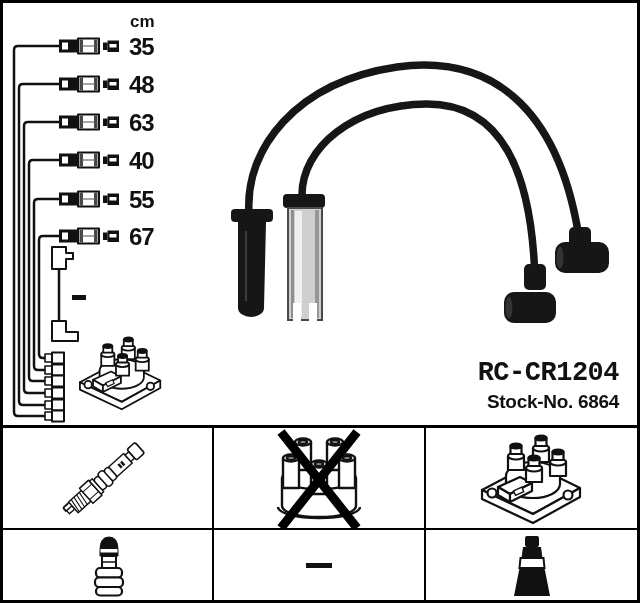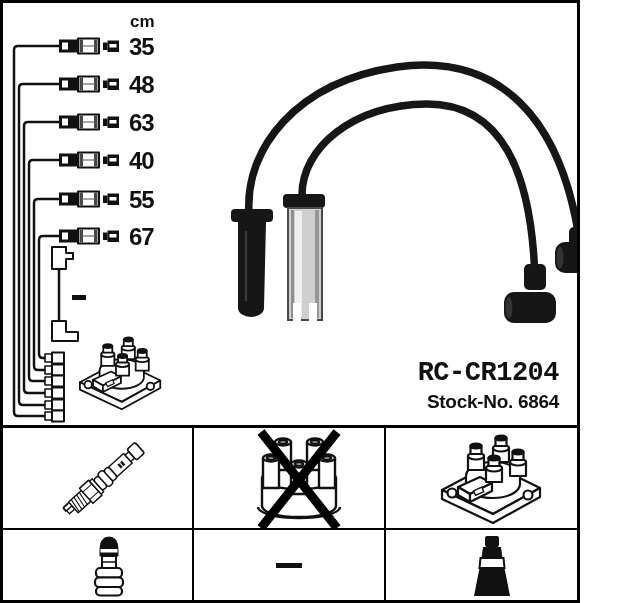--- a/index.html
+++ b/index.html
@@ -1,17 +1,17 @@
 <!DOCTYPE html>
 <html><head>
 <meta charset="utf-8">
 <style>
   html,body { margin:0; padding:0; background:#fff; }
   .frame {
-    position:relative; width:580px; height:603px; box-sizing:border-box;
+    position:relative; width:640px; height:603px; box-sizing:border-box;
     border:3px solid #000; background:#fff; overflow:hidden;
     font-family:"Liberation Sans", sans-serif; color:#111;
   }
   #topsvg { position:absolute; left:0; top:0; display:block; }
   .len-text { font-family:"Liberation Sans", sans-serif; font-weight:bold; font-size:24px; letter-spacing:-1px; fill:#111; }
   .cm-text  { font-family:"Liberation Sans", sans-serif; font-weight:bold; font-size:17px; fill:#111; }
   .part-ref   { position:absolute; right:18px; top:355px; font-size:27px; font-weight:bold; letter-spacing:-0.5px; white-space:nowrap;font-family:Liberation Mono, monospace; }
   .part-stock { position:absolute; right:18px; top:388px; font-size:19px; font-weight:bold; letter-spacing:-0.3px; white-space:nowrap; }
   .legend {
     position:absolute; left:0; right:0; top:422px; bottom:0;

